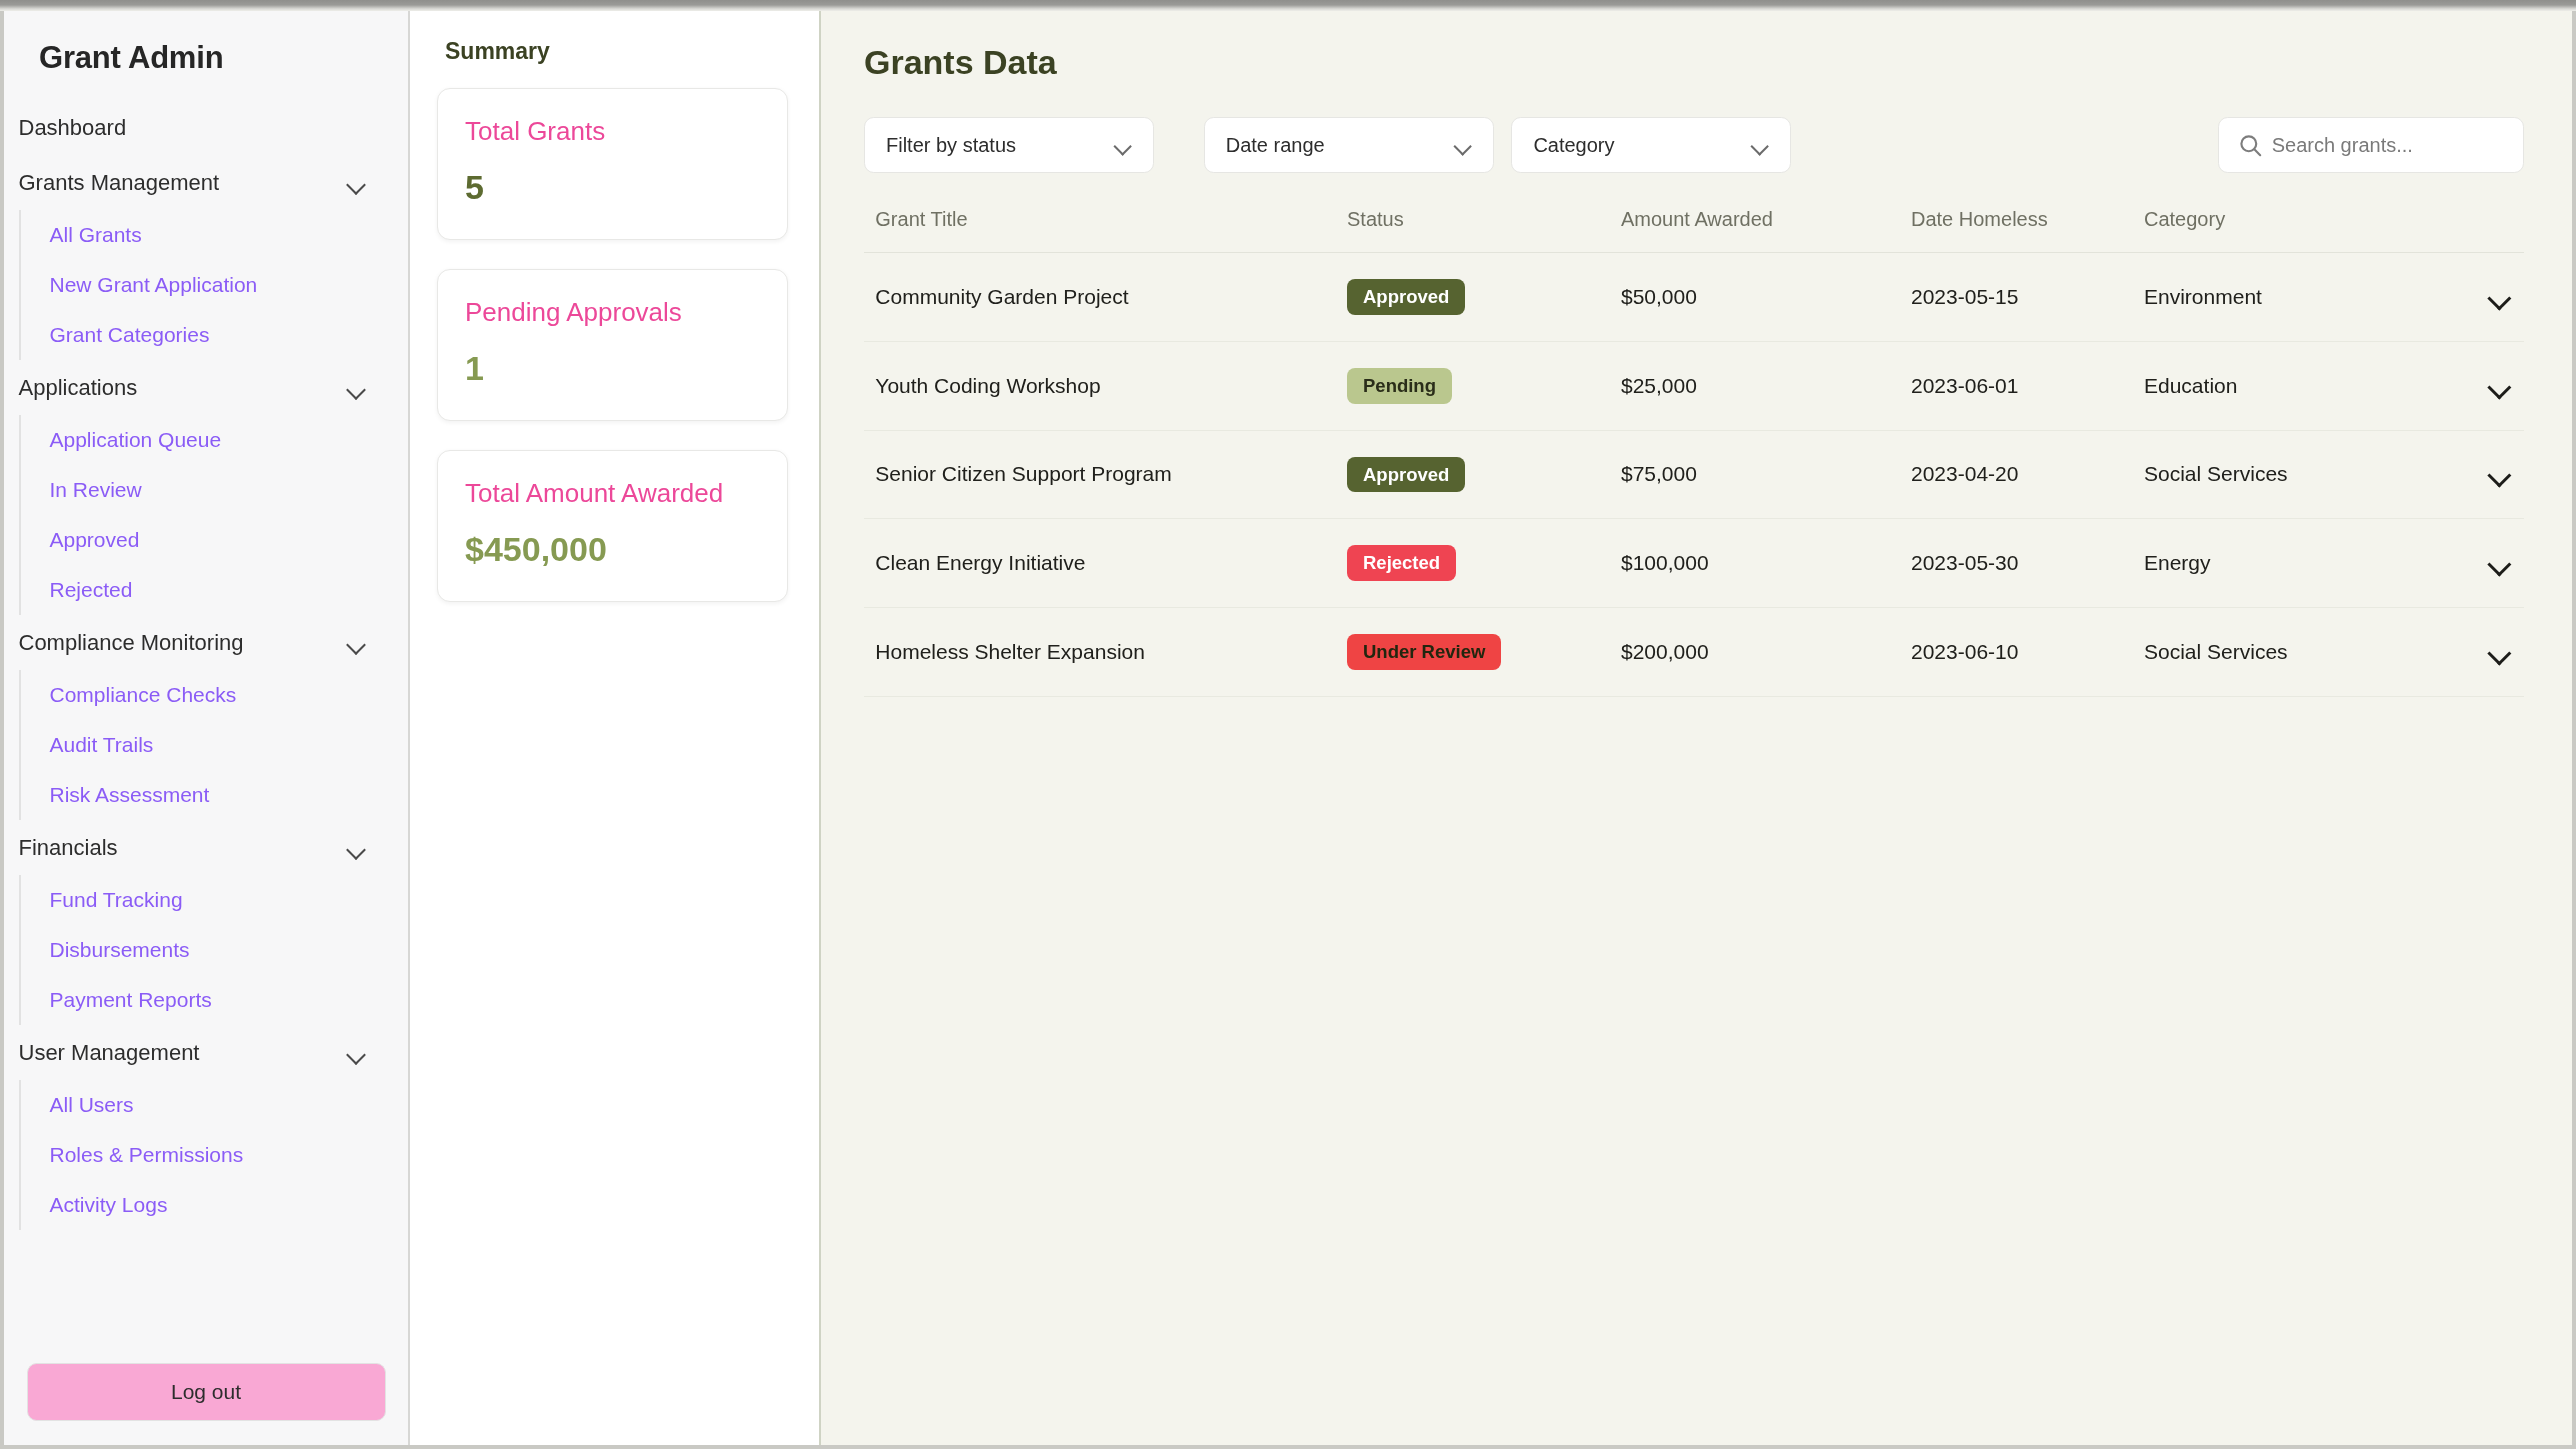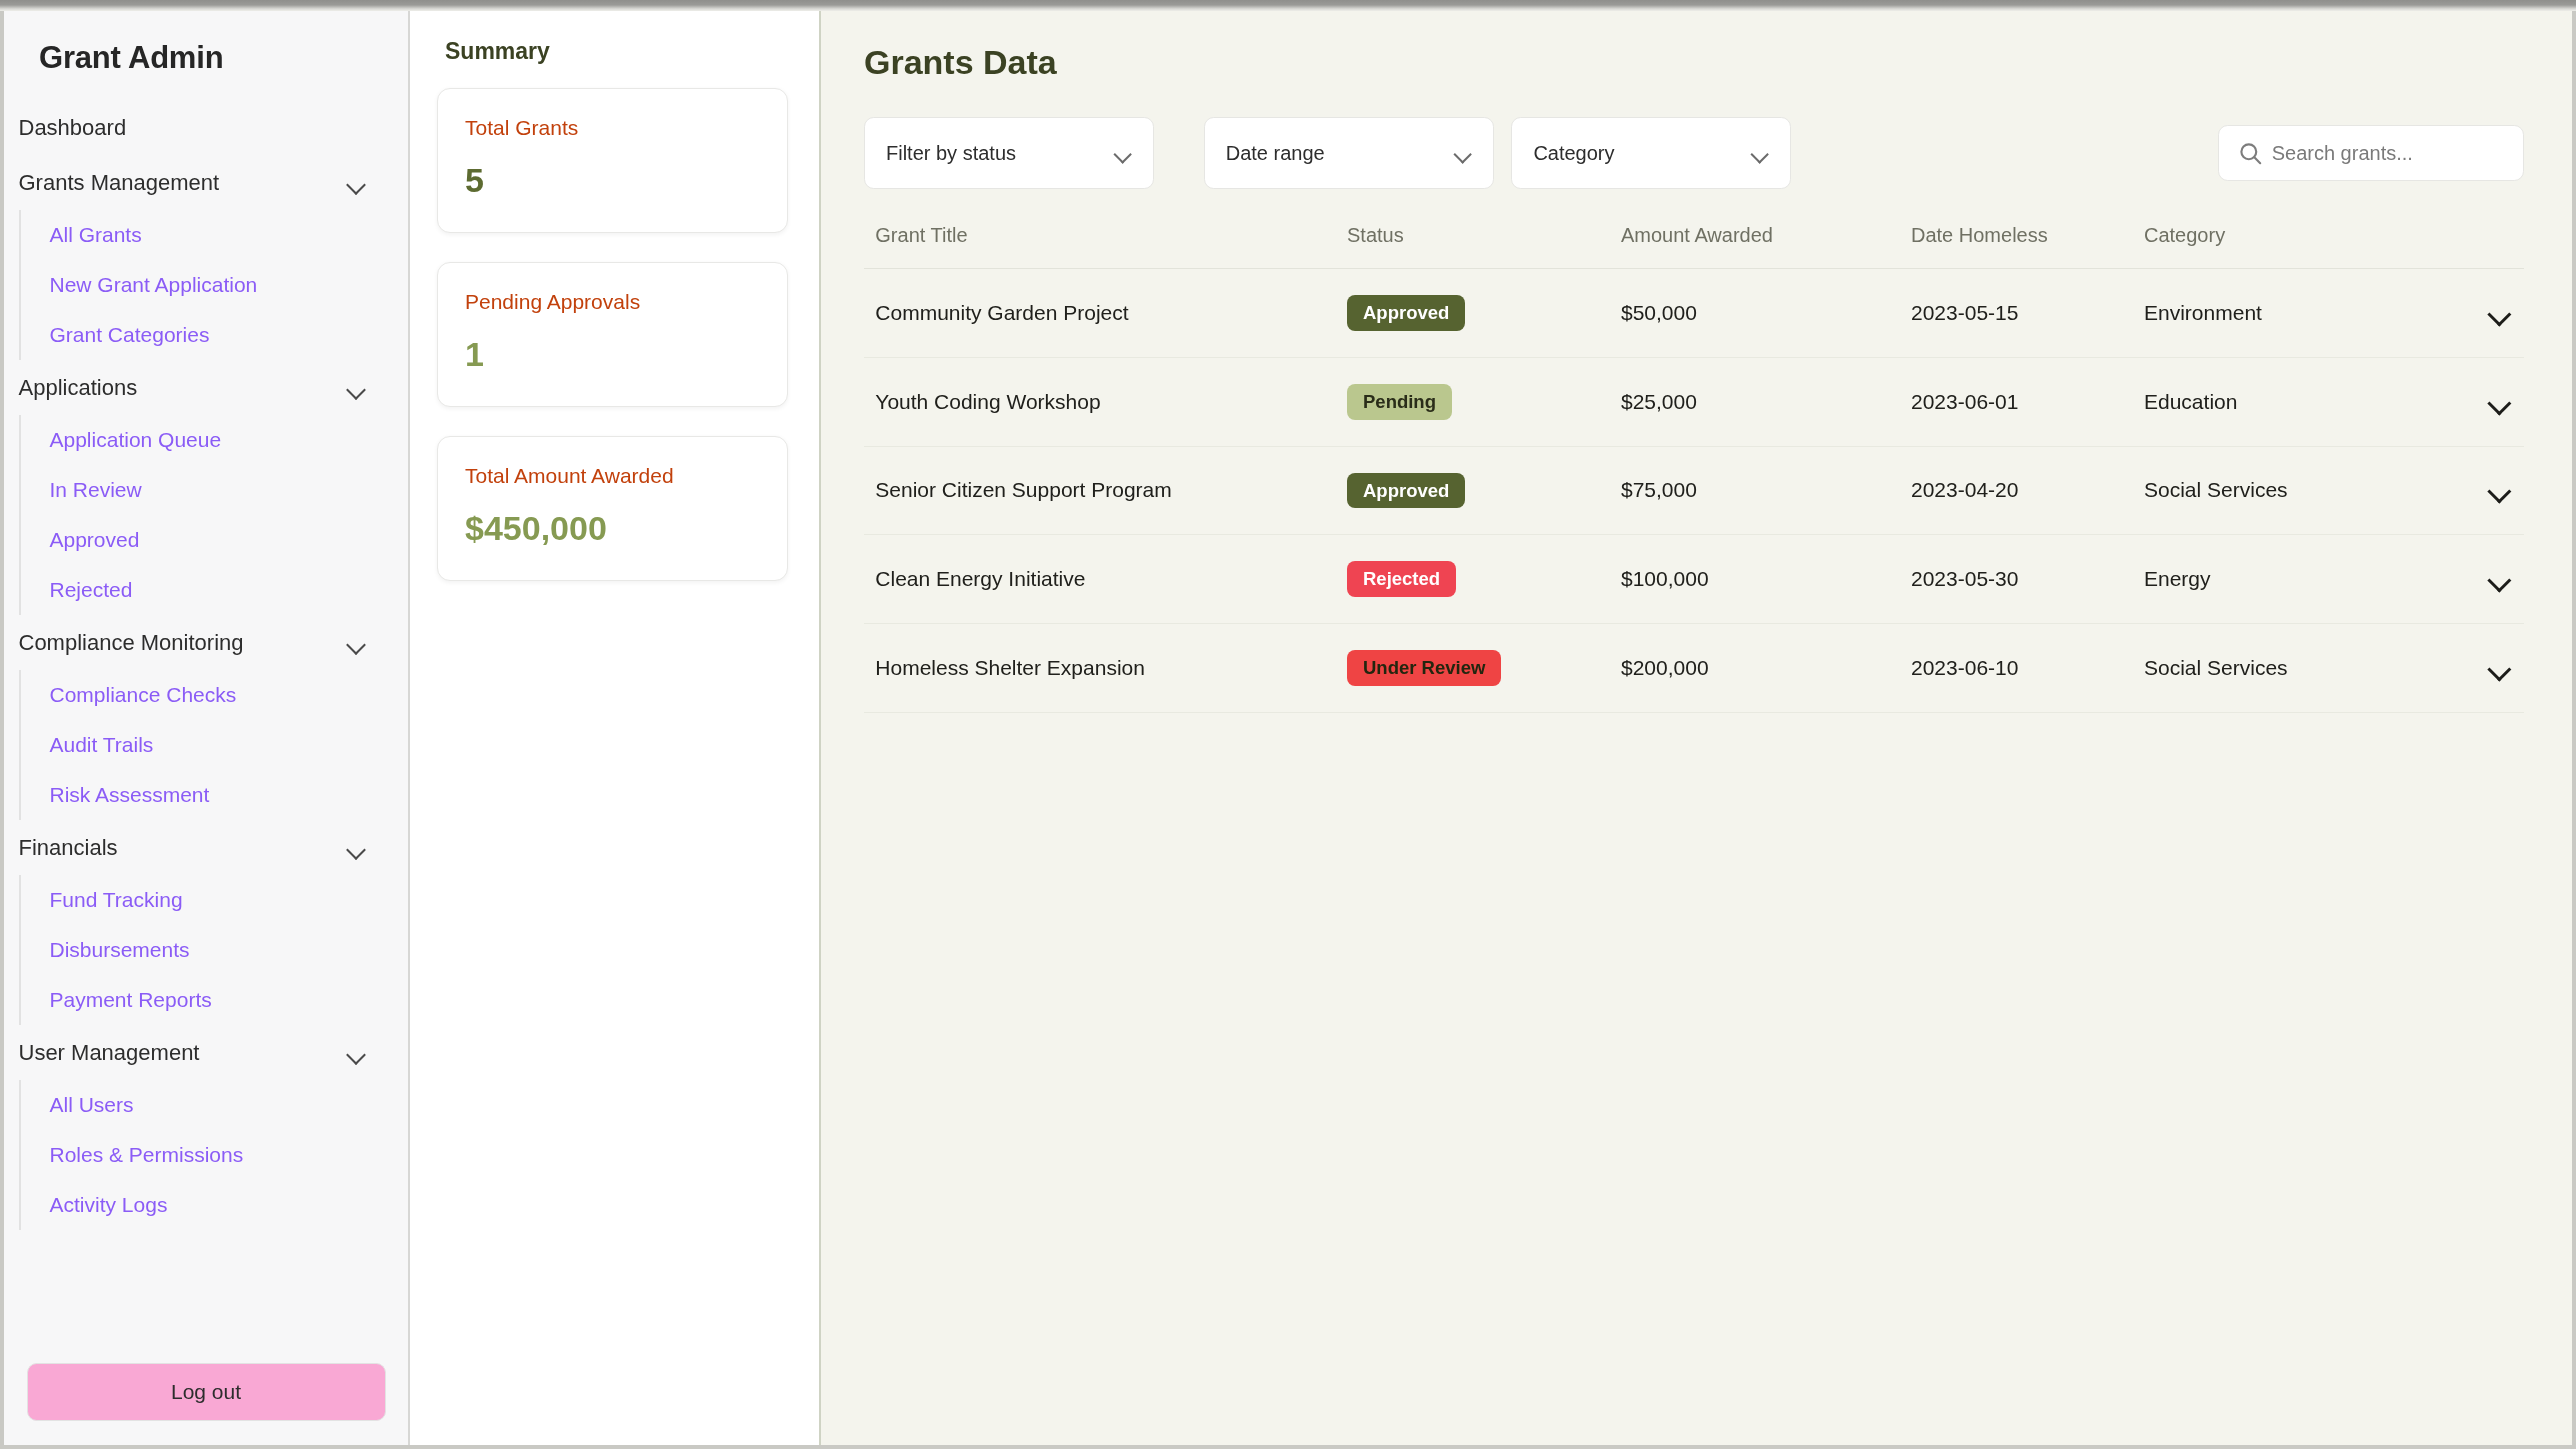--- a/index.html
+++ b/index.html
@@ -124,22 +124,22 @@
   }
   .stat-card {
     background: #fff;
     border: 1.6px solid #e8e8e6;
     border-radius: 13px;
     box-shadow: 0 1.6px 4px rgba(0,0,0,0.05);
     padding: 27px 27px 32px 27px;
     margin-bottom: 29px;
   }
   .stat-label {
-    font-size: 21px;
-    color: #c2410c;
+    font-size: 26px;
+    color: #ec4899;
     margin-bottom: 21px;
   }
   .stat-value {
     font-size: 34px;
     font-weight: bold;
     color: #869a52;
   }
   .stat-value.dark { color: #5d6b31; }
 
   
@@ -159,21 +159,21 @@
   }
   .toolbar {
     display: flex;
     align-items: center;
     margin-bottom: 35px;
   }
   .select {
     background: #fff;
     border: 1.6px solid #e6e6e3;
     border-radius: 9.7px;
-    height: 72px;
+    height: 56px;
     display: flex;
     align-items: center;
     justify-content: space-between;
     padding: 0 19.3px 0 21px;
     font-size: 20px;
     color: #2d2d2d;
     margin-right: 17.7px;
     cursor: pointer;
     gap: 24px;
   }

